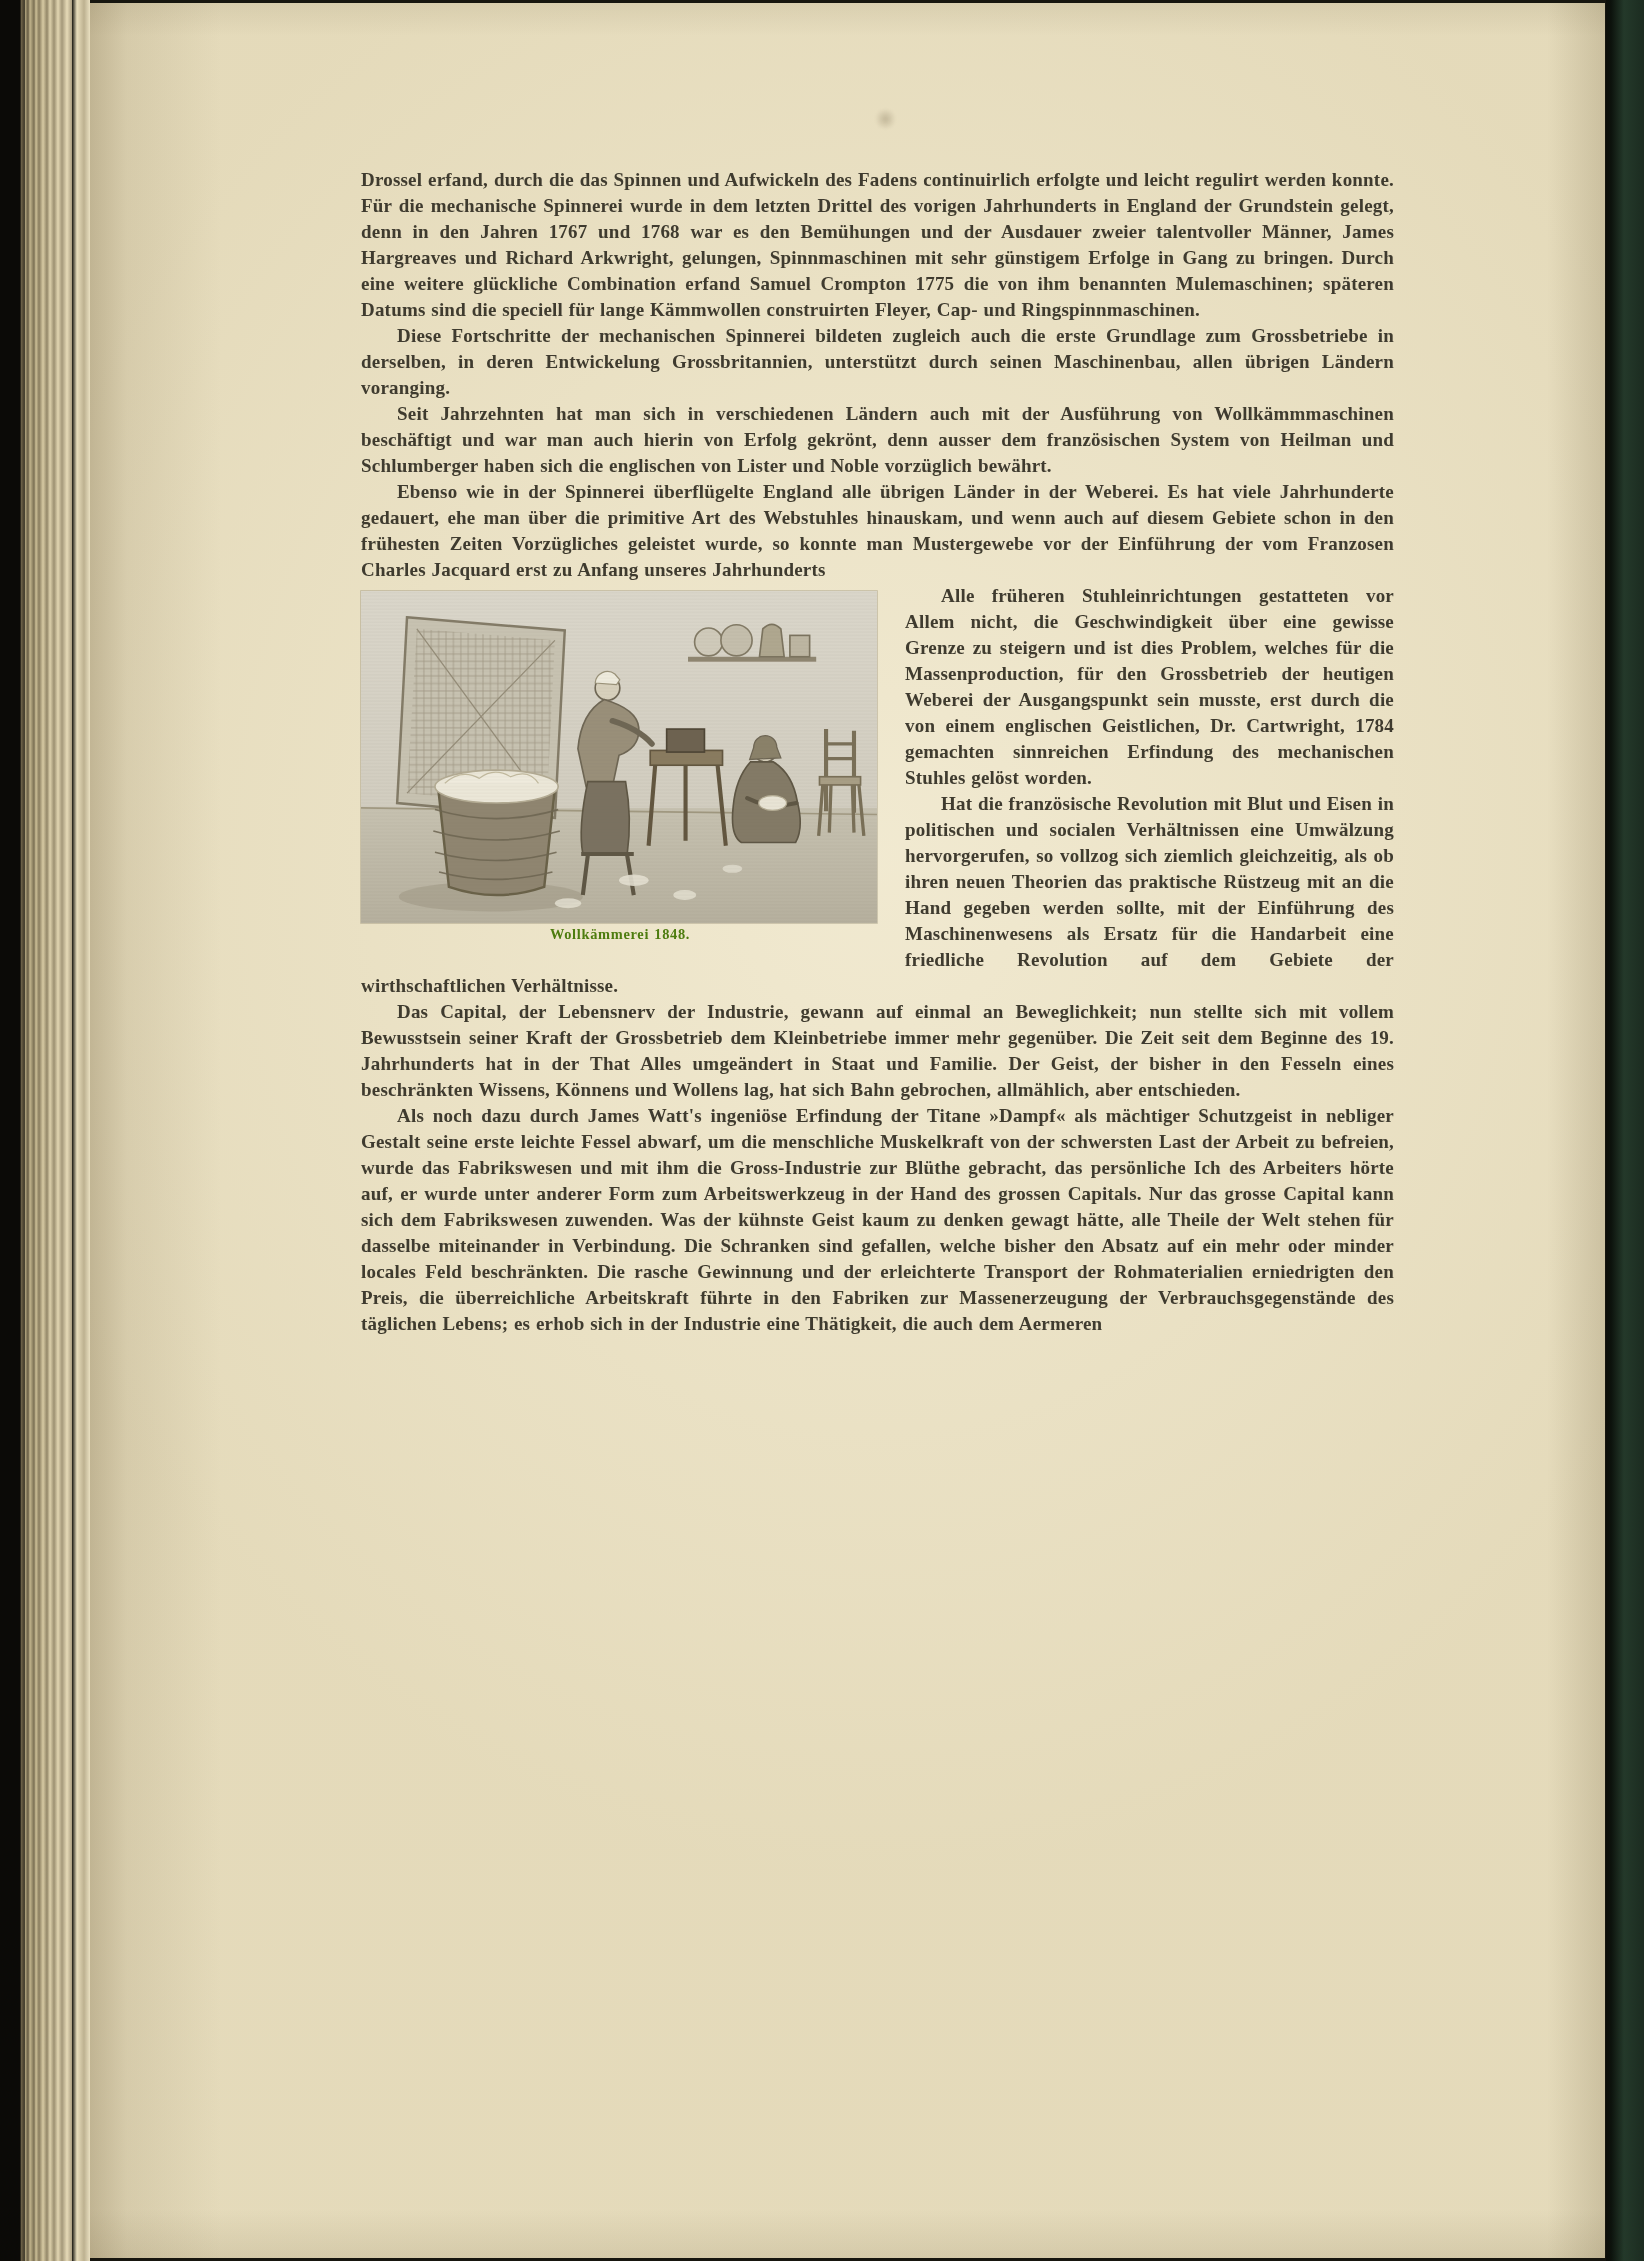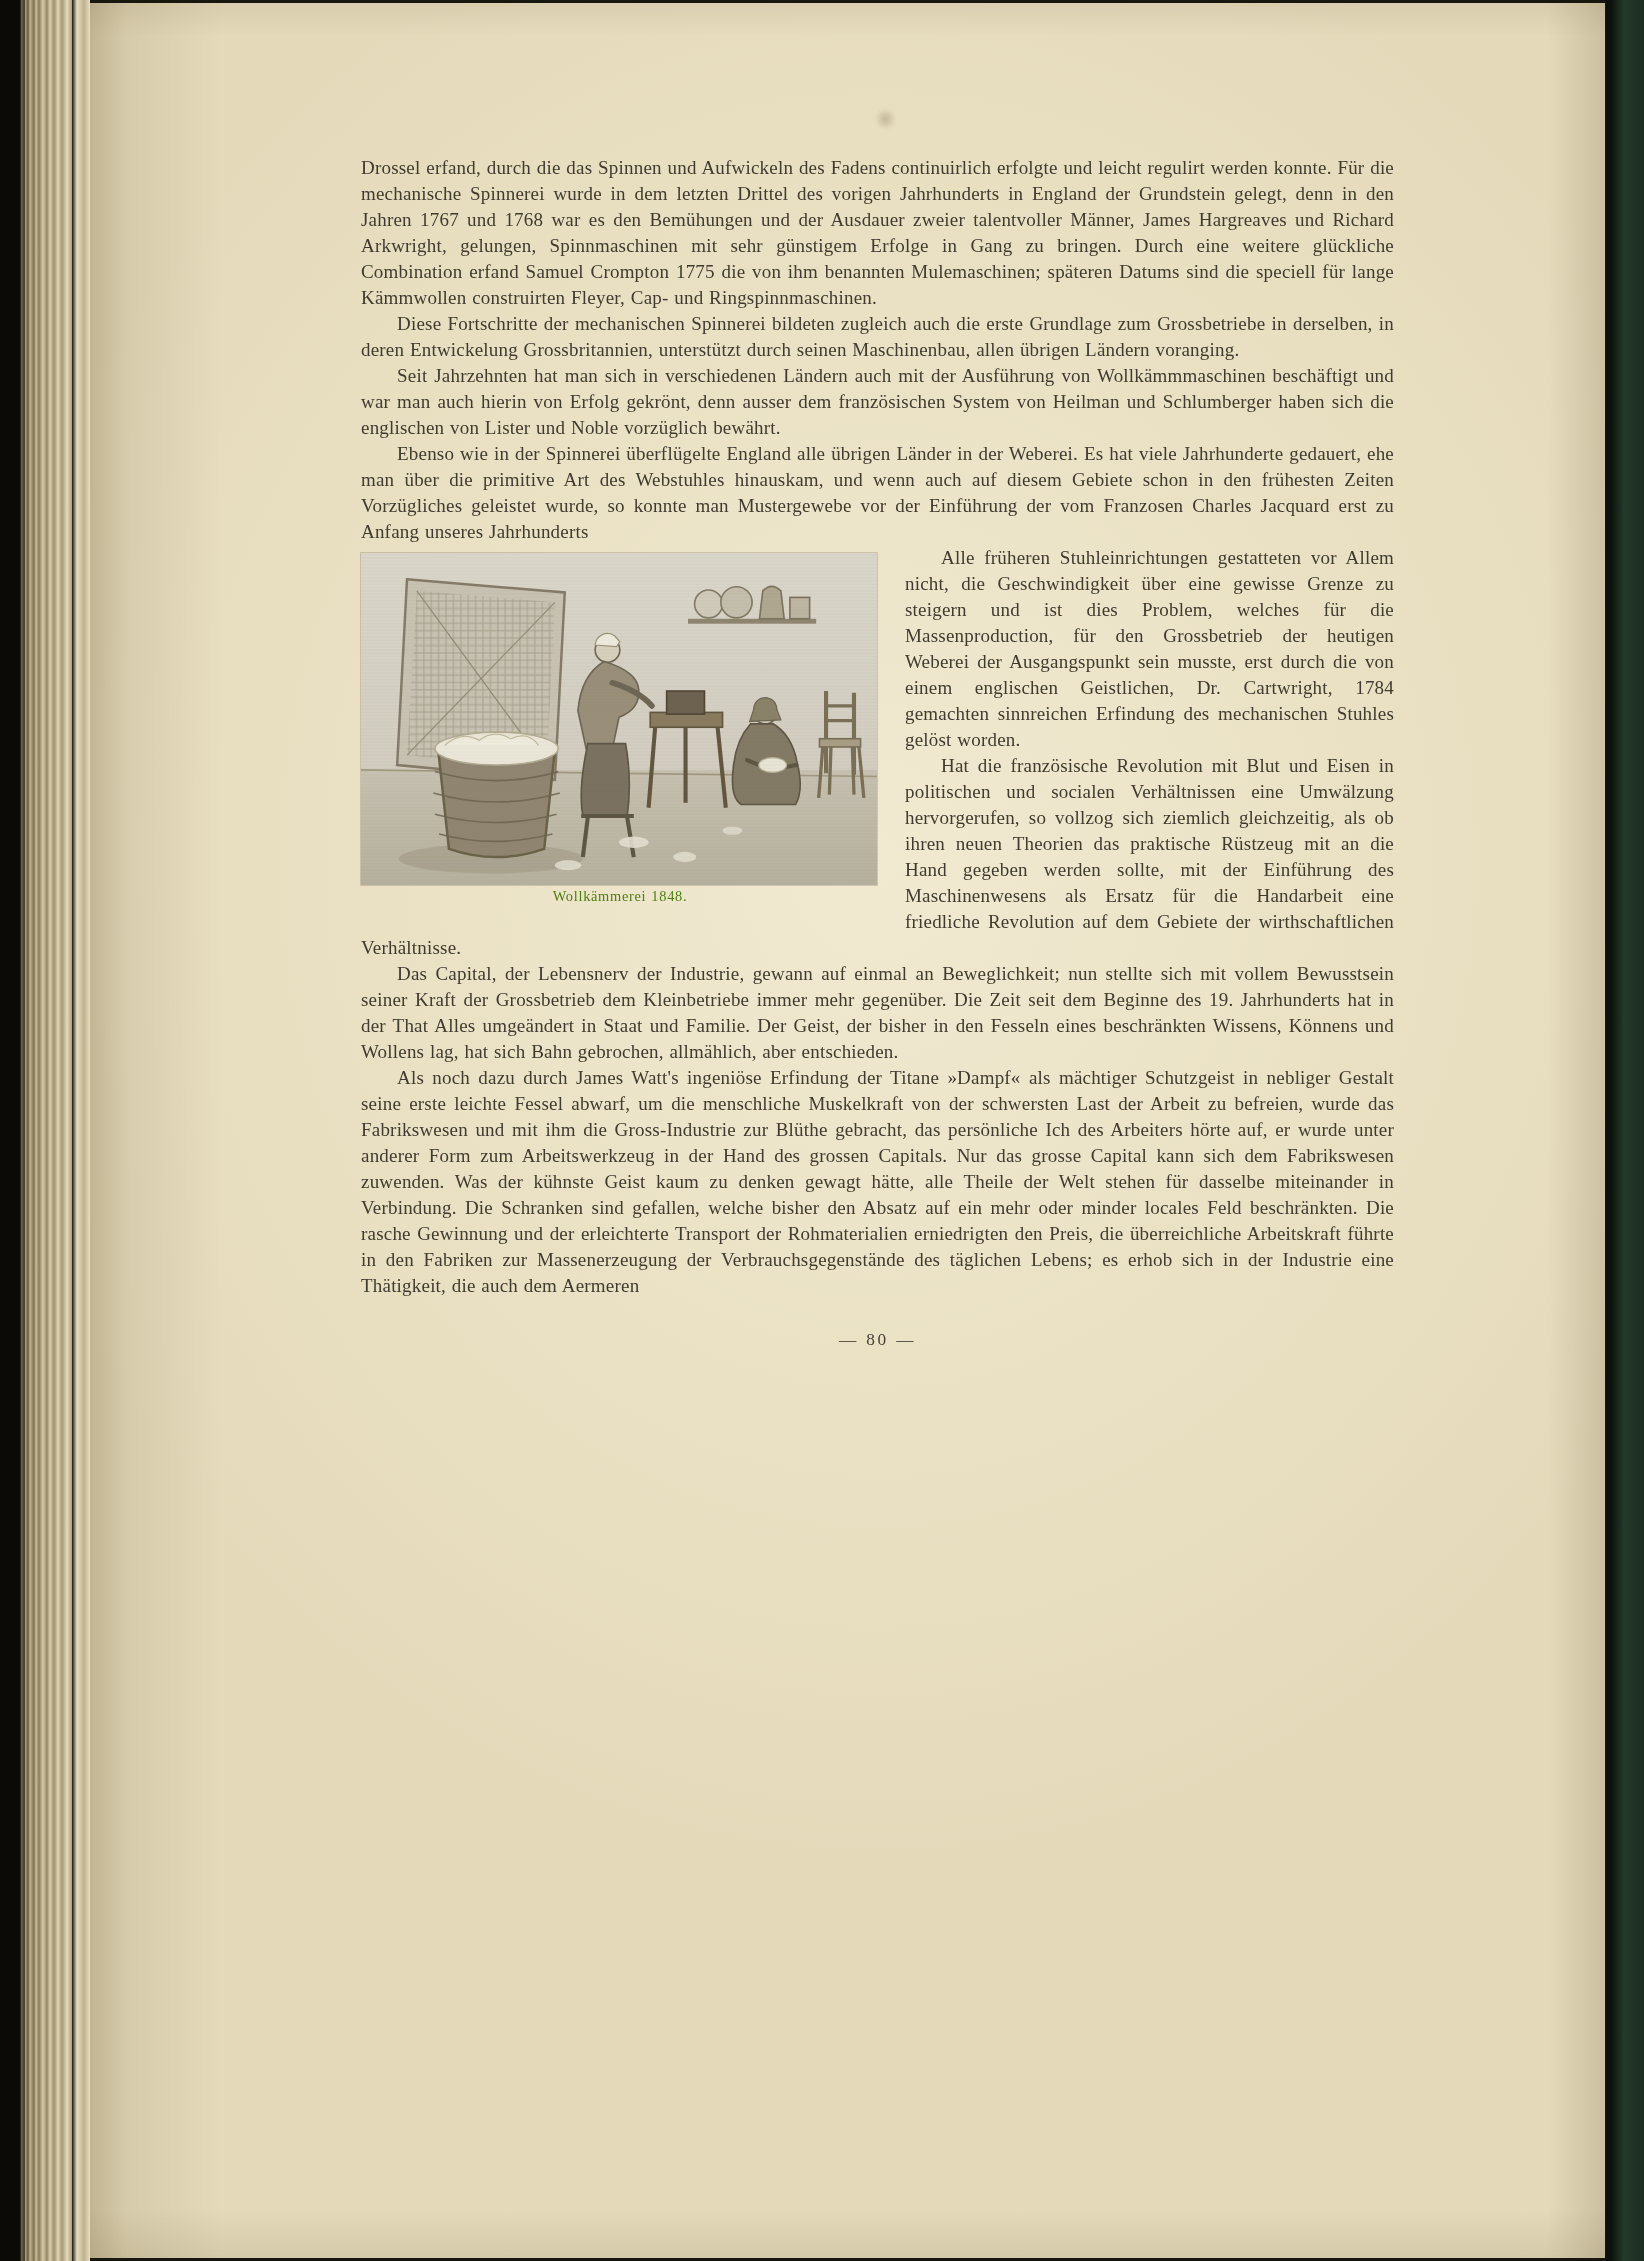--- a/index.html
+++ b/index.html
@@ -54,24 +54,24 @@
     position:absolute;right:0;top:0;width:39px;height:2261px;
     background:linear-gradient(90deg,#07090699 0,#0c120c 5px,#24392a 18px,#1b2b20 39px);
   }
   .gilt-edge{
     position:absolute;right:0;top:0;width:39px;height:23px;
     background:repeating-linear-gradient(90deg,#96793b 0 2.5px,#5f4c20 2.5px 4.1px,#b59450 4.1px 6.6px,#7a6430 6.6px 9px,#a9referencia00 0,#a98c46 9px 10.7px);
   }
 
   
   .content{
-    position:absolute;left:271px;top:152px;width:1033px;
+    position:absolute;left:271px;top:164px;width:1033px;
     color:#3f3b2f;
     font-size:19px;line-height:26px;
-    text-align:justify;letter-spacing:0.2px;word-spacing:0.8px;
+    text-align:justify;letter-spacing:0.2px;word-spacing:0.8px;font-weight:bold;
   }
   .para{margin:0;text-indent:0;}
   .para.indent{text-indent:36px;}
 
   .figwrap{margin:0;}
   .figure-block{
     float:left;width:518px;margin:8.2px 26px 8.2px 0;padding:0;display:block;
   }
   .illustration{
     display:block;width:516px;height:332px;
@@ -192,21 +192,20 @@
 
 
       </div>
 
       <p class="para indent">Hat die französische Revolution mit Blut und Eisen in politischen und socialen Verhältnissen eine Umwälzung hervorgerufen, so vollzog sich ziemlich gleichzeitig, als ob ihren neuen Theorien das praktische Rüstzeug mit an die Hand gegeben werden sollte, mit der Einführung des Maschinenwesens als Ersatz für die Handarbeit eine friedliche Revolution auf dem Gebiete der wirthschaftlichen Verhältnisse.</p>
 
       <p class="para indent">Das Capital, der Lebensnerv der Industrie, gewann auf einmal an Beweglichkeit; nun stellte sich mit vollem Bewusstsein seiner Kraft der Grossbetrieb dem Kleinbetriebe immer mehr gegenüber. Die Zeit seit dem Beginne des 19. Jahrhunderts hat in der That Alles umgeändert in Staat und Familie. Der Geist, der bisher in den Fesseln eines beschränkten Wissens, Könnens und Wollens lag, hat sich Bahn gebrochen, allmählich, aber entschieden.</p>
 
       <p class="para indent">Als noch dazu durch James Watt's ingeniöse Erfindung der Titane »Dampf« als mächtiger Schutzgeist in nebliger Gestalt seine erste leichte Fessel abwarf, um die menschliche Muskelkraft von der schwersten Last der Arbeit zu befreien, wurde das Fabrikswesen und mit ihm die Gross-Industrie zur Blüthe gebracht, das persönliche Ich des Arbeiters hörte auf, er wurde unter anderer Form zum Arbeitswerkzeug in der Hand des grossen Capitals. Nur das grosse Capital kann sich dem Fabrikswesen zuwenden. Was der kühnste Geist kaum zu denken gewagt hätte, alle Theile der Welt stehen für dasselbe miteinander in Verbindung. Die Schranken sind gefallen, welche bisher den Absatz auf ein mehr oder minder locales Feld beschränkten. Die rasche Gewinnung und der erleichterte Transport der Rohmaterialien erniedrigten den Preis, die überreichliche Arbeitskraft führte in den Fabriken zur Massenerzeugung der Verbrauchsgegenstände des täglichen Lebens; es erhob sich in der Industrie eine Thätigkeit, die auch dem Aermeren</p>
 
-      <div class="page-number">— 80 —</div>
 
     </div>
   </div>
 
   <div class="right-edge"></div>
   <div class="gilt-edge"></div>
 
 </div>
 
 

